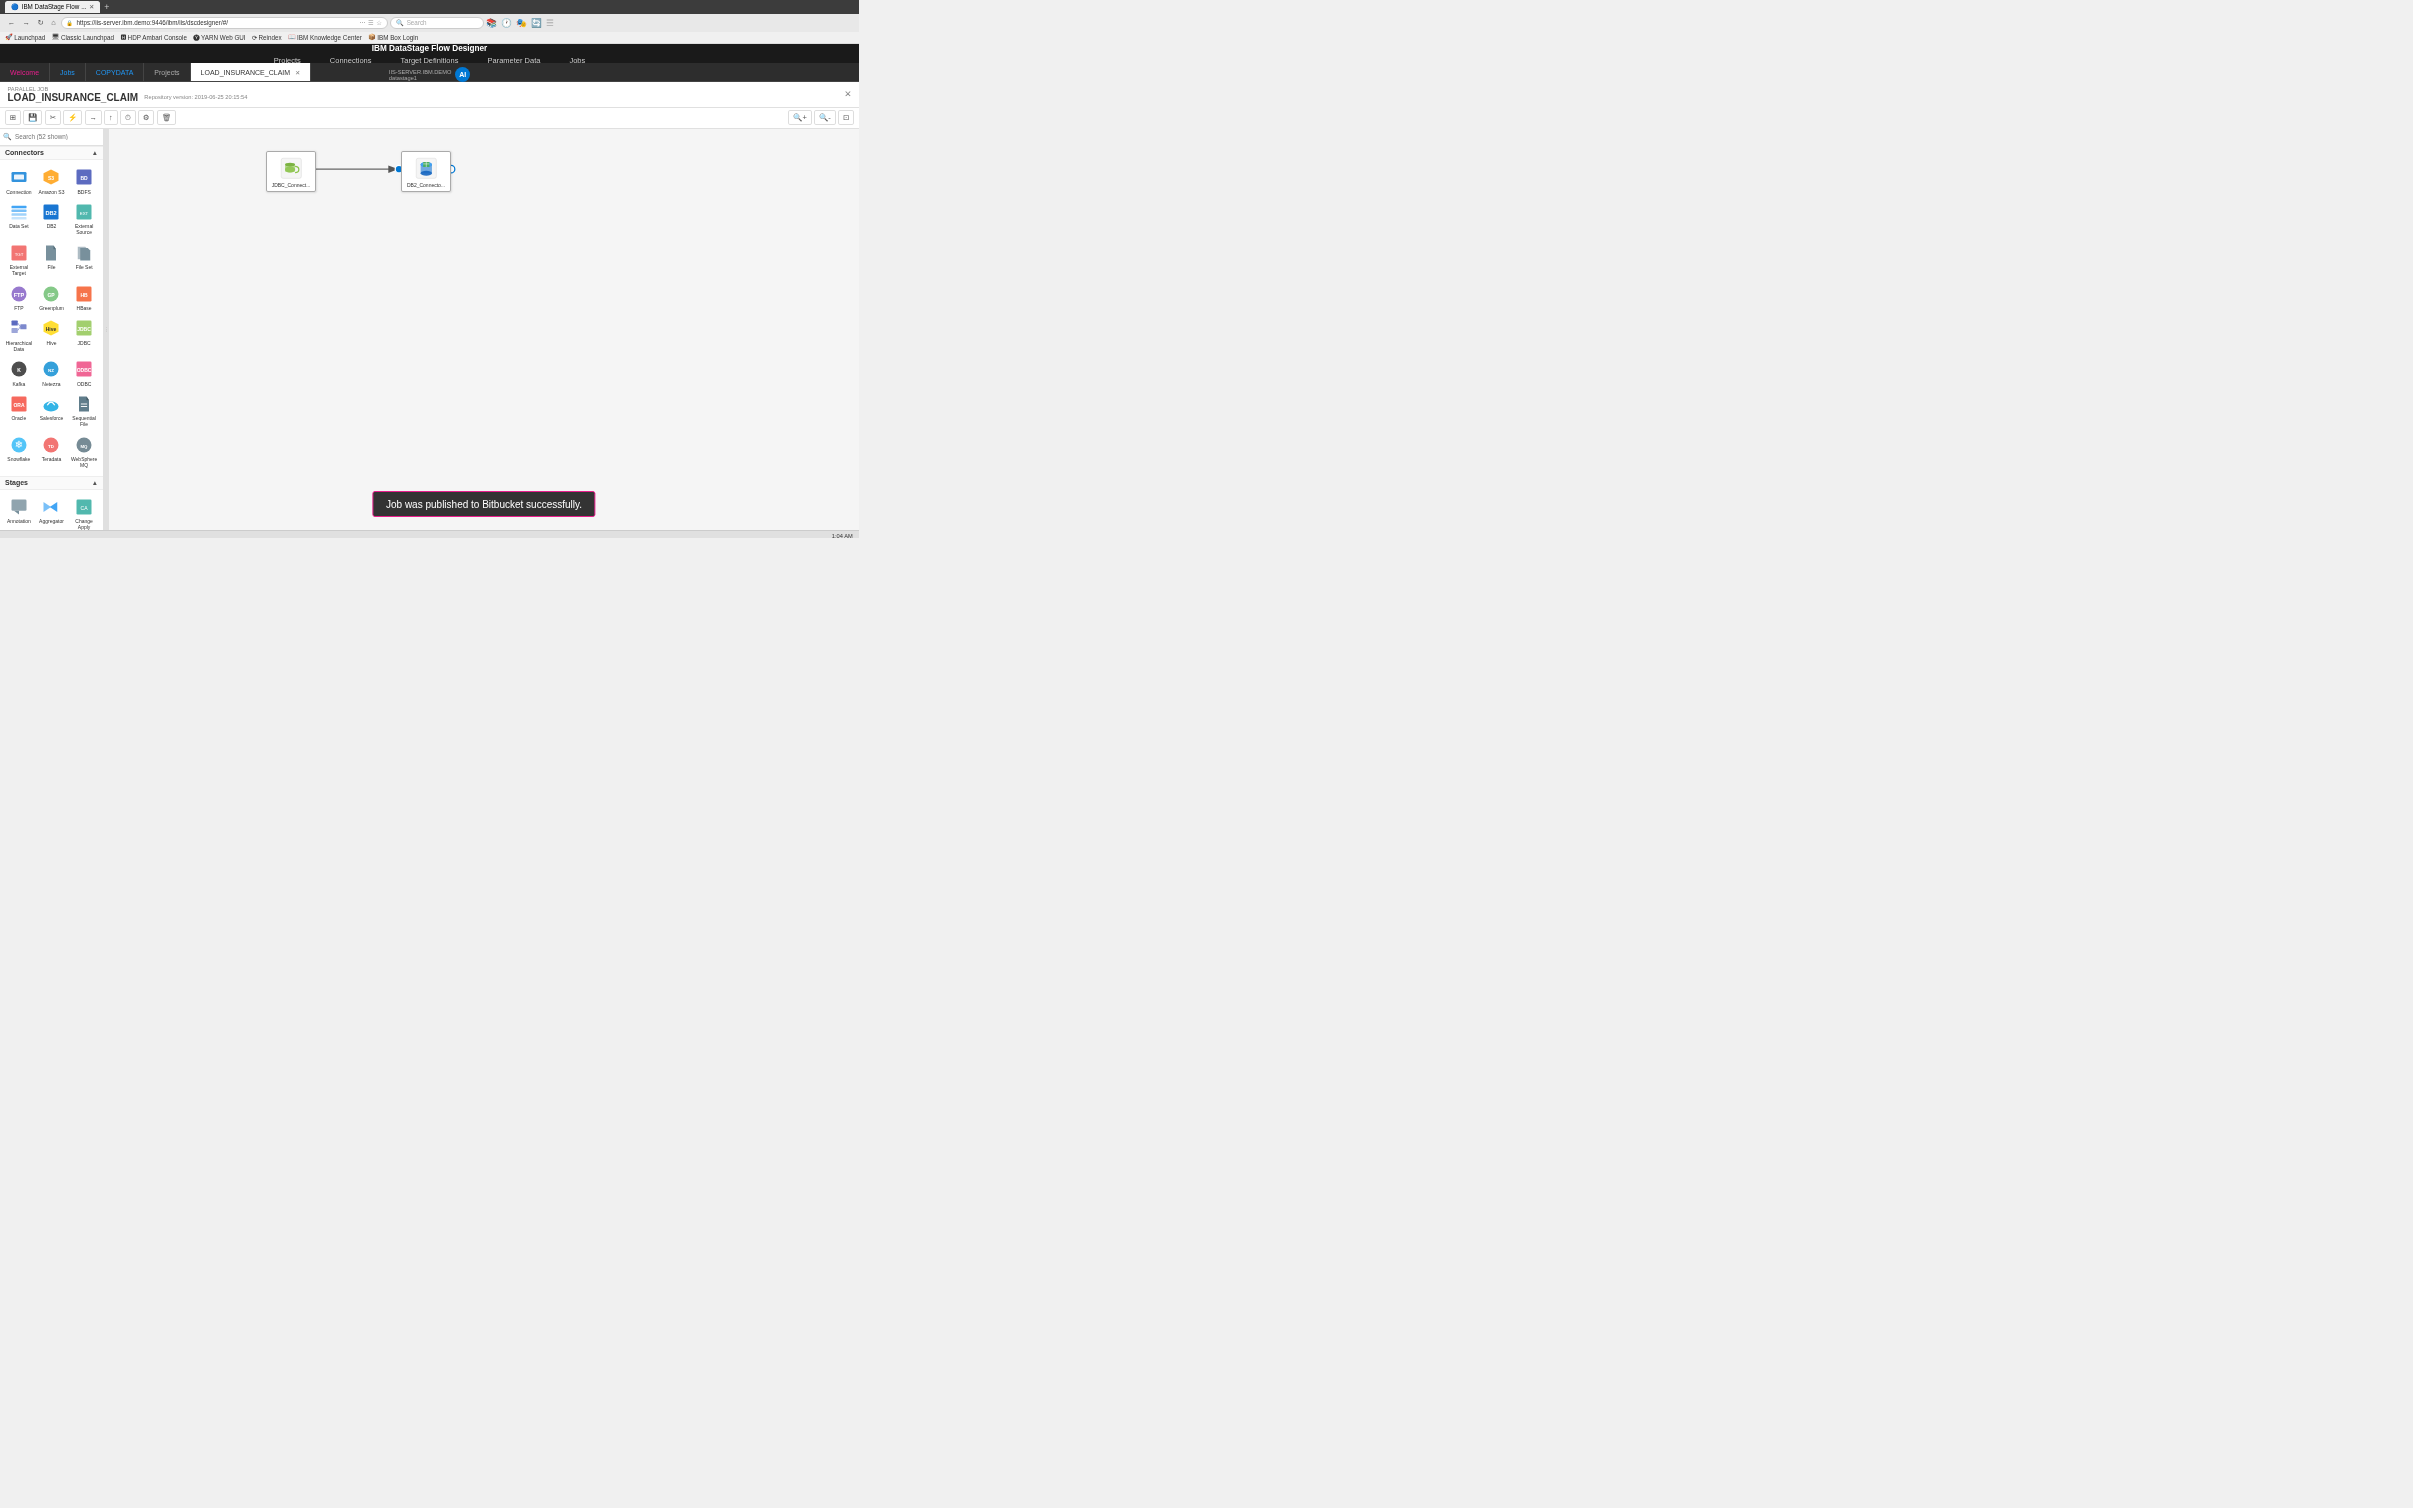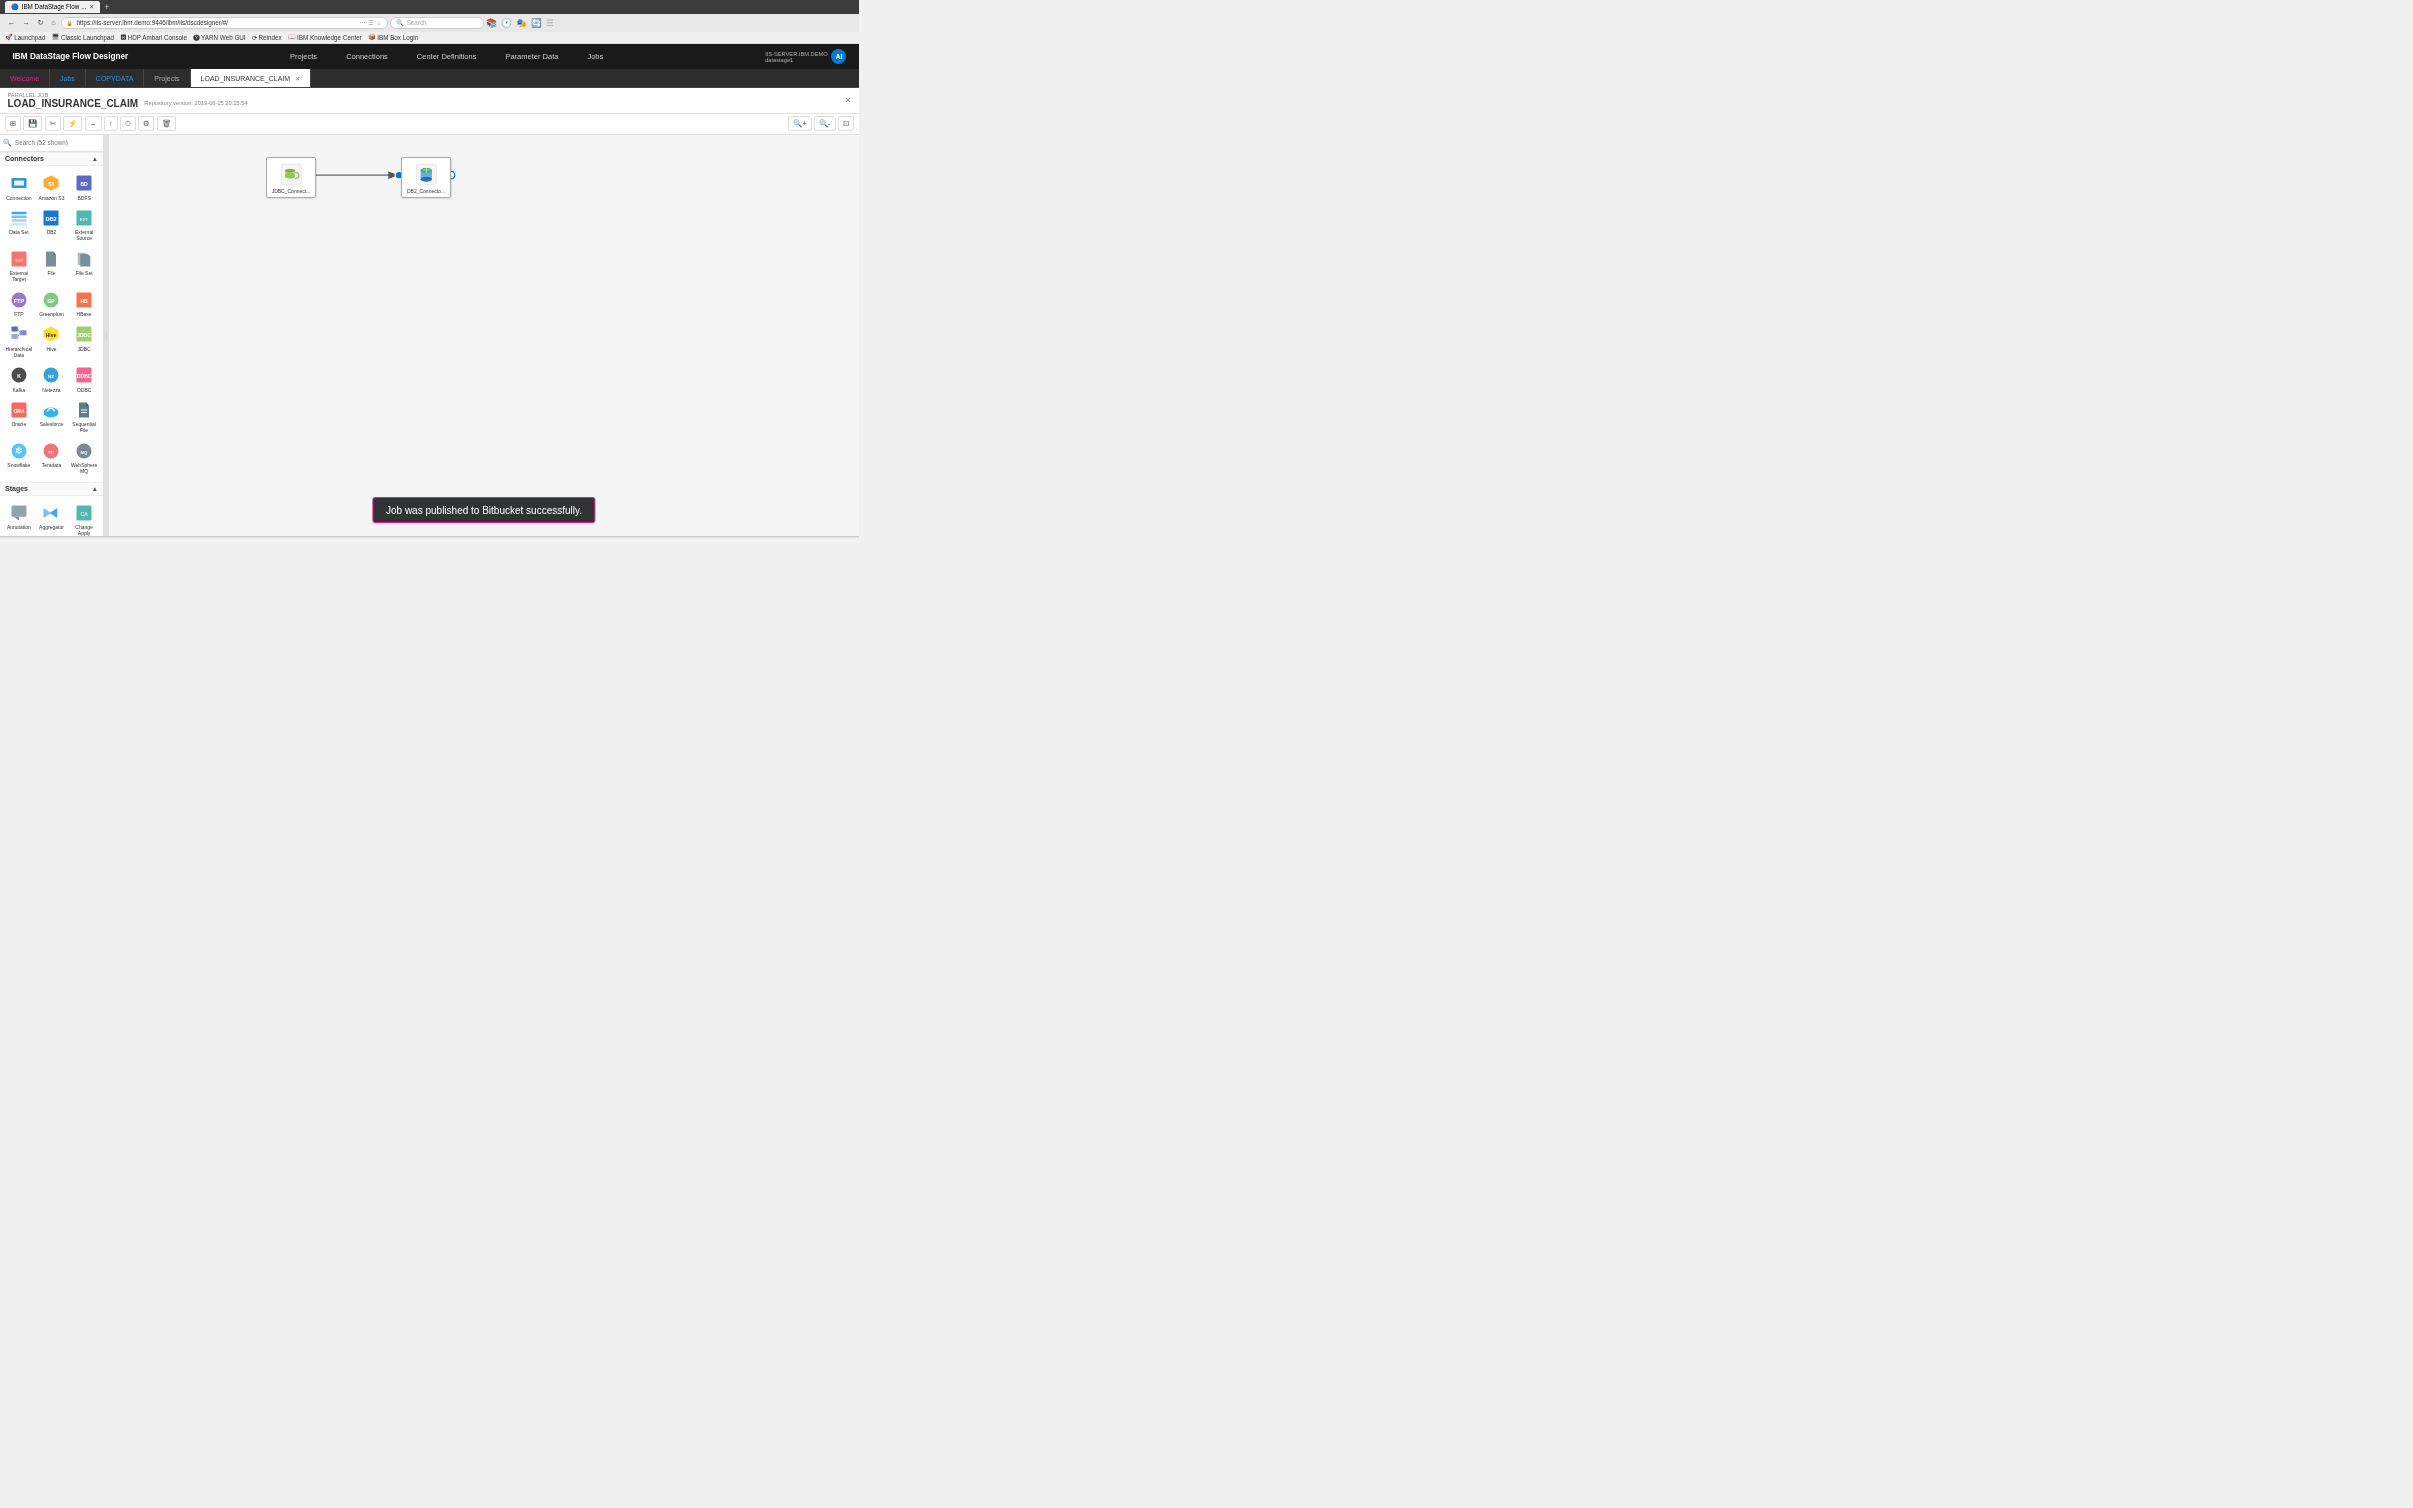--- a/index.html
+++ b/index.html
@@ -14,21 +14,21 @@
     .browser-btn { background: none; border: none; cursor: pointer; color: #555; font-size: 7.5px; padding: 1.3px 2.5px; }
     .browser-addr { flex: 1; background: white; border: 0.6px solid #ccc; border-radius: 6.3px; height: 12.6px; padding: 0 5px; font-size: 6.3px; display: flex; align-items: center; gap: 2.5px; max-width: 327px; }
     .browser-addr-text { color: #333; font-size: 6.3px; flex: 1; }
     .browser-addr-icons { display: flex; gap: 2.5px; color: #888; font-size: 6.3px; }
     .browser-search { background: white; border: 0.6px solid #ccc; border-radius: 6.3px; height: 12.6px; padding: 0 5px; font-size: 6.3px; display: flex; align-items: center; gap: 2.5px; width: 94px; }
     .browser-right-icons { display: flex; gap: 3.8px; color: #aaa; font-size: 8.8px; }
     .bookmarks-bar { background: #f0f0f0; height: 12.6px; display: flex; align-items: center; padding: 0 5px; gap: 6.3px; border-bottom: 0.6px solid #ddd; }
     .bookmark-item { font-size: 6.3px; color: #333; cursor: pointer; display: flex; align-items: center; gap: 1.3px; }
 
     
-    .app-header { background: #1a1a1a; height: 25px; display: flex; align-items: center; padding: 0 12.6px; justify-content: space-between; }
+    .app-header { background: #1a1a1a; height: 19px; display: flex; align-items: center; padding: 0 12.6px; justify-content: space-between; flex-direction: column; }
     .app-title { color: white; font-size: 8.2px; font-weight: bold; }
     .app-nav { display: flex; gap: 19px; }
     .app-nav-item { color: #ccc; font-size: 7.5px; cursor: pointer; padding: 2.5px 5px; }
     .app-user { display: flex; align-items: center; gap: 3.8px; color: #ccc; font-size: 6.3px; }
     .user-avatar { width: 15px; height: 15px; border-radius: 50%; background: #0078d4; display: flex; align-items: center; justify-content: center; color: white; font-size: 7px; font-weight: bold; }
 
     
     .tabs-row { background: #2d2d2d; display: flex; align-items: stretch; border-bottom: 0.6px solid #444; height: 19px; }
     .tab { padding: 0 10px; display: flex; align-items: center; font-size: 7px; cursor: pointer; border-right: 0.6px solid #444; color: #aaa; }
     .tab.active { background: white; color: #333; border-bottom: none; }
@@ -123,21 +123,21 @@
   <span class="bookmark-item">⟳ <span>Reindex</span></span>
   <span class="bookmark-item">📖 <span>IBM Knowledge Center</span></span>
   <span class="bookmark-item">📦 <span>IBM Box Login</span></span>
 </div>
 
 <div class="app-header">
   <span class="app-title">IBM DataStage Flow Designer</span>
   <div class="app-nav">
     <span class="app-nav-item">Projects</span>
     <span class="app-nav-item">Connections</span>
-    <span class="app-nav-item">Center Definitions</span>
+    <span class="app-nav-item">Target Definitions</span>
     <span class="app-nav-item">Parameter Data</span>
     <span class="app-nav-item">Jobs</span>
   </div>
   <div class="app-user">
     <span style="font-size:5.7px; color:#aaa;">IIS-SERVER.IBM.DEMO<br>datastage1</span>
     <div class="user-avatar">AI</div>
   </div>
 </div>
 
 <div class="tabs-row">

